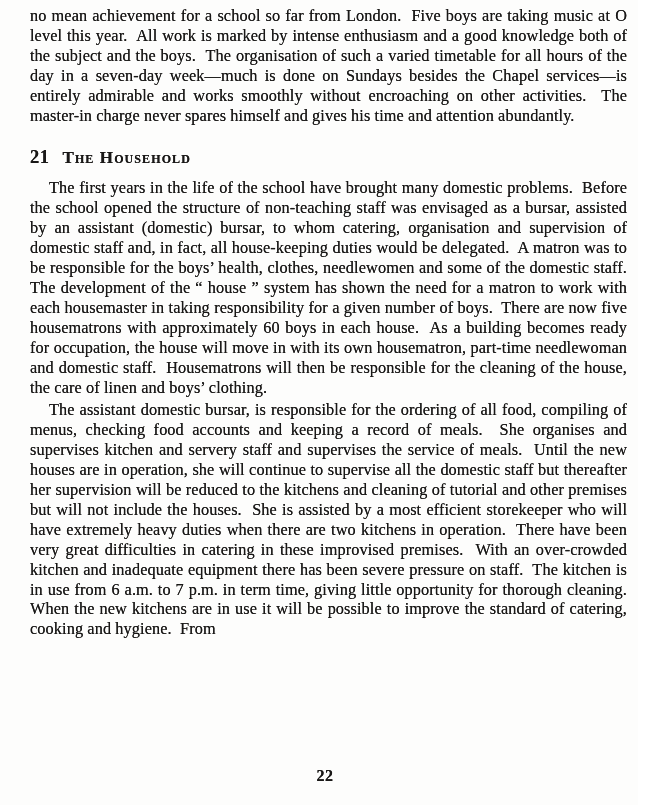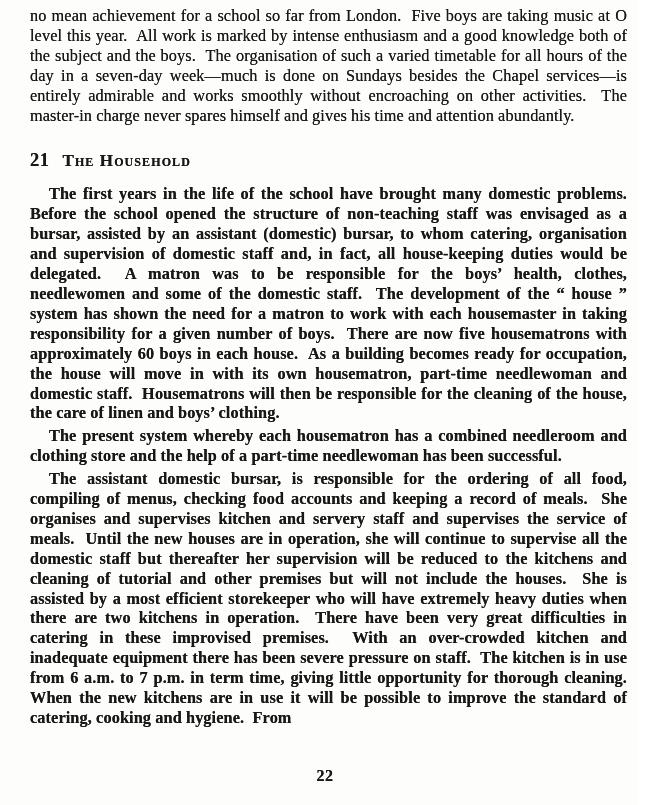--- a/index.html
+++ b/index.html
@@ -28,28 +28,27 @@
     margin: 0;
     font-size: 16.3px;
     line-height: 19.9px;
     text-align: justify;
     white-space: pre-wrap;
     letter-spacing: 0.1px;
     text-shadow: 0 0 0.45px rgba(20, 18, 16, 0.85);
   }
   .para.indented {
     text-indent: 19px;
-    font-weight: bold;
   }
   .para + .para {
     margin-top: 3px;
   }
   .heading {
     margin: 22px 0 10px 0;
-    line-height: 27px;
+    line-height: 21px;
     text-shadow: 0 0 0.5px rgba(20, 18, 16, 0.9);
   }
   .sec-num {
     font-weight: bold;
     font-size: 18.5px;
     letter-spacing: 0.5px;
   }
   .sec-title {
     font-variant: small-caps;
     font-weight: bold;
@@ -77,20 +76,19 @@
   <div class="text-block">
 
     <p class="para">no mean achievement for a school so far from London.  Five boys are taking music at O level this year.  All work is marked by intense enthusiasm and a good knowledge both of the subject and the boys.  The organisation of such a varied timetable for all hours of the day in a seven-day week—much is done on Sundays besides the Chapel services—is entirely admirable and works smoothly without encroaching on other activities.  The master-in charge never spares himself and gives his time and attention abundantly.</p>
 
     <div class="heading">
       <span class="sec-num">21</span><span class="sec-title">The Household</span>
     </div>
 
     <p class="para indented">The first years in the life of the school have brought many domestic problems.  Before the school opened the structure of non-teaching staff was envisaged as a bursar, assisted by an assistant (domestic) bursar, to whom catering, organisation and supervision of domestic staff and, in fact, all house-keeping duties would be delegated.  A matron was to be responsible for the boys’ health, clothes, needlewomen and some of the domestic staff.  The development of the “ house ” system has shown the need for a matron to work with each housemaster in taking responsibility for a given number of boys.  There are now five housematrons with approximately 60 boys in each house.  As a building becomes ready for occupation, the house will move in with its own housematron, part-time needlewoman and domestic staff.  Housematrons will then be responsible for the cleaning of the house, the care of linen and boys’ clothing.</p>
 
-    <p class="para indented">The present system whereby each housematron has a combined needleroom and clothing store and the help of a part-time needlewoman has been successful.</p>
 
     <p class="para indented">The assistant domestic bursar, is responsible for the ordering of all food, compiling of menus, checking food accounts and keeping a record of meals.  She organises and supervises kitchen and servery staff and supervises the service of meals.  Until the new houses are in operation, she will continue to supervise all the domestic staff but thereafter her supervision will be reduced to the kitchens and cleaning of tutorial and other premises but will not include the houses.  She is assisted by a most efficient storekeeper who will have extremely heavy duties when there are two kitchens in operation.  There have been very great difficulties in catering in these improvised premises.  With an over-crowded kitchen and inadequate equipment there has been severe pressure on staff.  The kitchen is in use from 6 a.m. to 7 p.m. in term time, giving little opportunity for thorough cleaning.  When the new kitchens are in use it will be possible to improve the standard of catering, cooking and hygiene.  From</p>
 
   </div>
 
   <div class="page-number">22</div>
 </div>
 
 </body></html>

